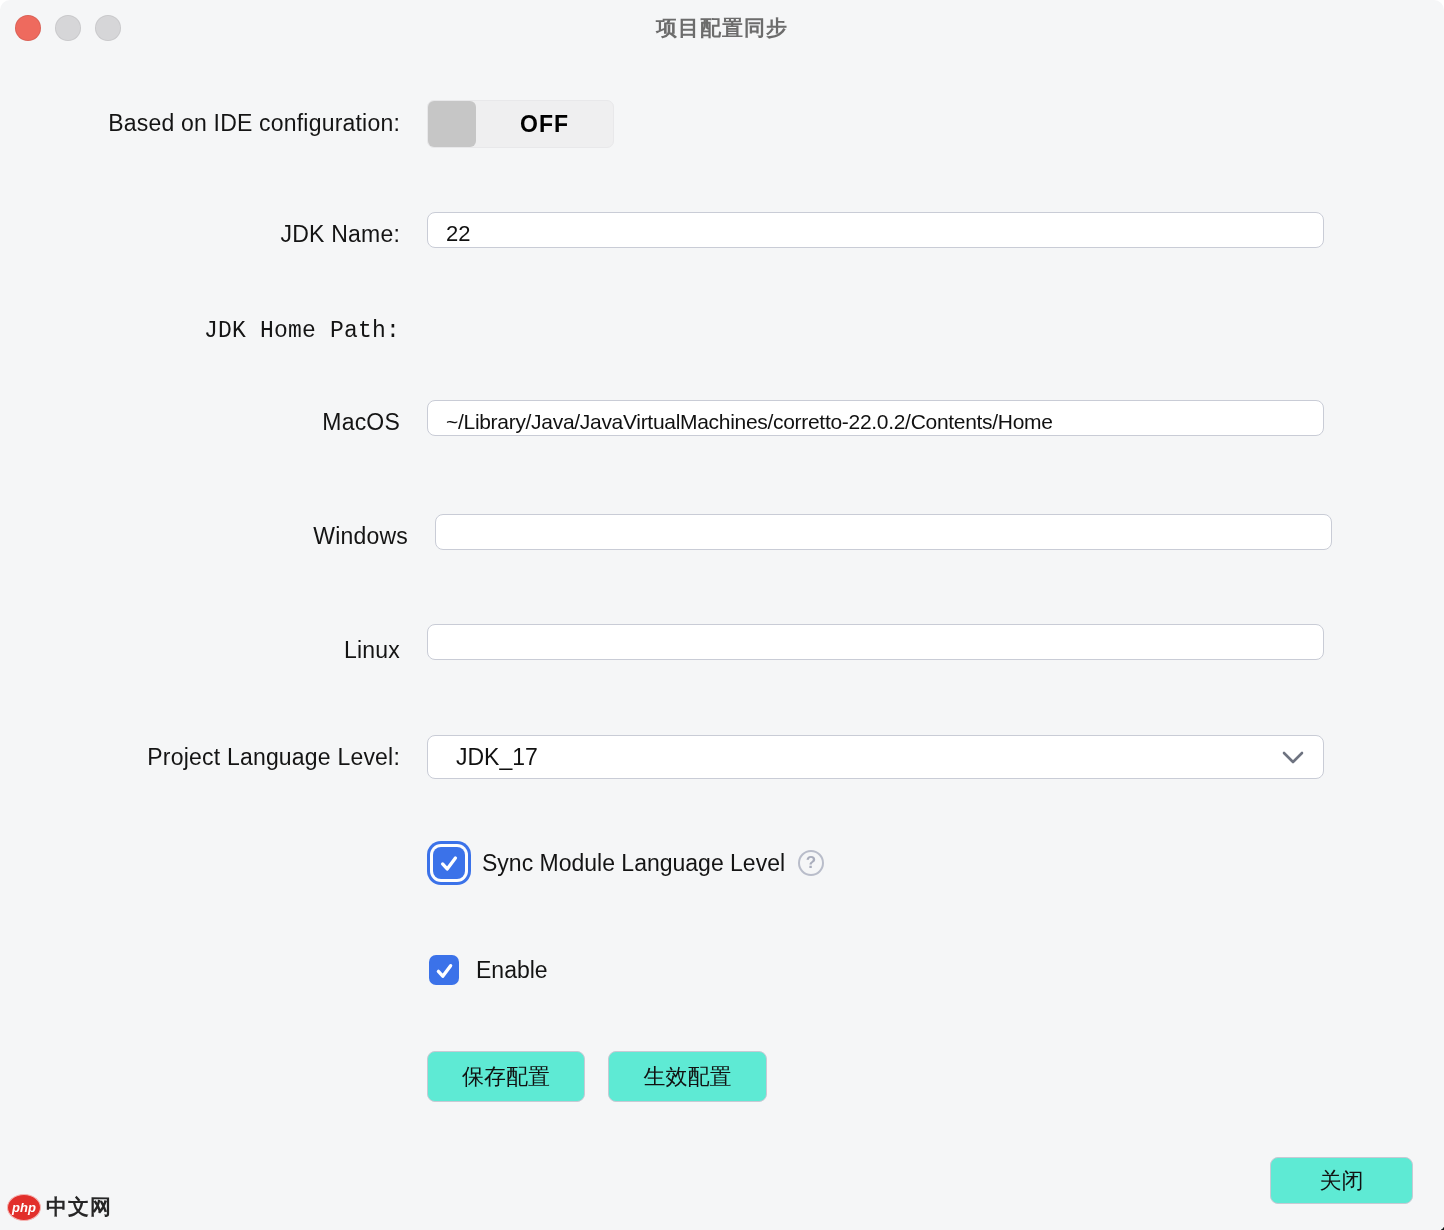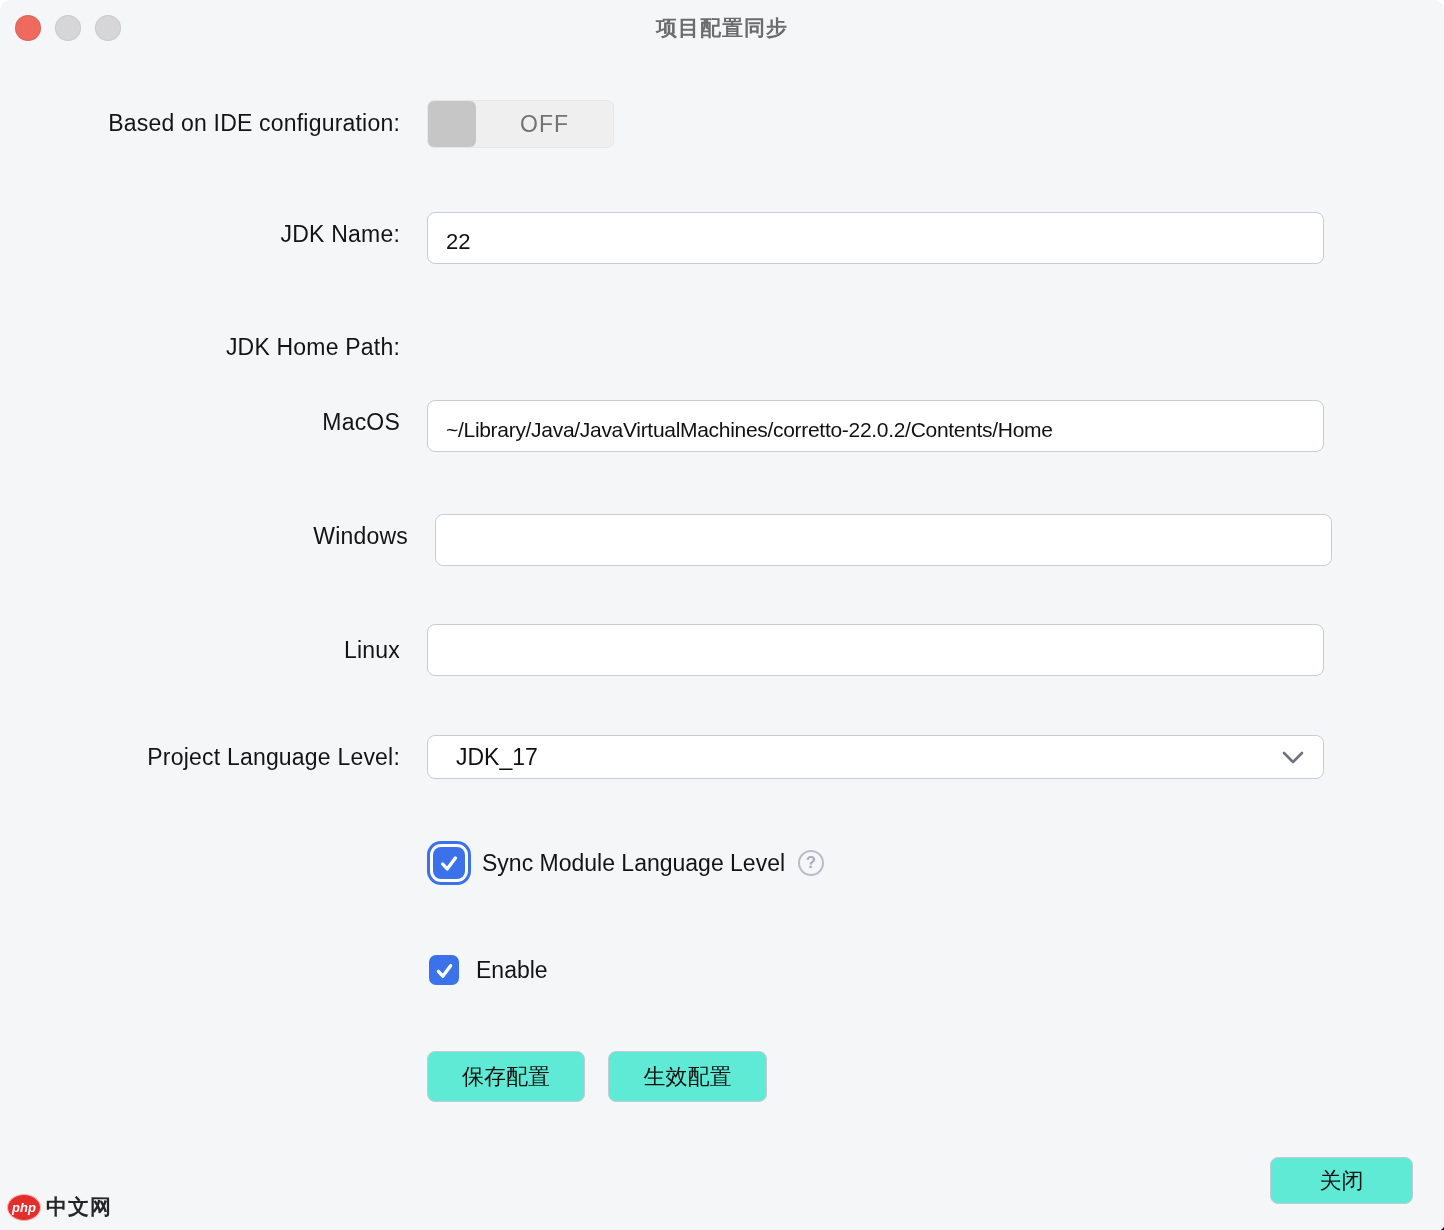--- a/index.html
+++ b/index.html
@@ -19,39 +19,39 @@
     display:flex; align-items:center; justify-content:center;
     font-size:21px; font-weight:700; color:#6c6c6c; letter-spacing:1px;
   }
   
   .row { position:absolute; left:0; right:0; }
   .row-label {
     position:absolute; left:0; width:400px; text-align:right;
     font-size:23px; color:#141414; letter-spacing:0.2px;
   }
   .text-input {
-    position:absolute; left:427px; width:897px; height:52px;
+    position:absolute; left:427px; width:897px; height:36px;
     background:#ffffff; border:1px solid #c9ccd6; border-radius:8px;
     padding:8px 16px 0 18px; font-size:22px; color:#111;
     font-family:"Liberation Sans", sans-serif; outline:none;
   }
   .path-input { font-size:21px; letter-spacing:-0.3px; }
   
   .toggle {
     position:absolute; left:427px; top:0; width:187px; height:48px;
     background:#efeff0; border:1px solid #e8e8ea; border-radius:7px; cursor:default;
   }
   .toggle-knob {
     position:absolute; left:0; top:0; width:48px; height:46px;
     background:#c6c6c6; border-radius:6px;
   }
   .toggle-label {
     position:absolute; left:48px; right:0; top:0; height:46px;
     display:flex; align-items:center; justify-content:center;
-    font-size:23px; font-weight:400; color:#737373; letter-spacing:1px;
+    font-size:23px; font-weight:700; color:#000000; letter-spacing:1px;
   }
   
   .select-box {
     position:absolute; left:427px; width:897px; height:44px;
     background:#ffffff; border:1px solid #c9ccd6; border-radius:8px;
     display:flex; align-items:center; padding-left:28px;
     font-size:23px; color:#111;
   }
   .select-chevron { position:absolute; right:16px; top:13px; width:28px; height:18px; }
   
@@ -113,21 +113,21 @@
       <div class="toggle-label">OFF</div>
     </div>
   </div>
 
   <div class="row" style="top:212px; height:44px;">
     <div class="row-label" style="top:9px;">JDK Name:</div>
     <input class="text-input" type="text" style="top: 0px;" value="22">
   </div>
 
   <div class="row" style="top:318px; height:30px;">
-    <div class="row-label" style="top:16px;">JDK Home Path:</div>
+    <div class="row-label" style="top:0;font-family:Liberation Mono, monospace;">JDK Home Path:</div>
   </div>
 
   <div class="row" style="top:400px; height:44px;">
     <div class="row-label" style="top:9px;">MacOS</div>
     <input class="text-input path-input" type="text" style="top: 0px;" value="~/Library/Java/JavaVirtualMachines/corretto-22.0.2/Contents/Home">
   </div>
 
   <div class="row" style="top:514px; height:44px;margin-left:8px;">
     <div class="row-label" style="top:9px;">Windows</div>
     <input class="text-input" type="text" style="top: 0px;" value="">

